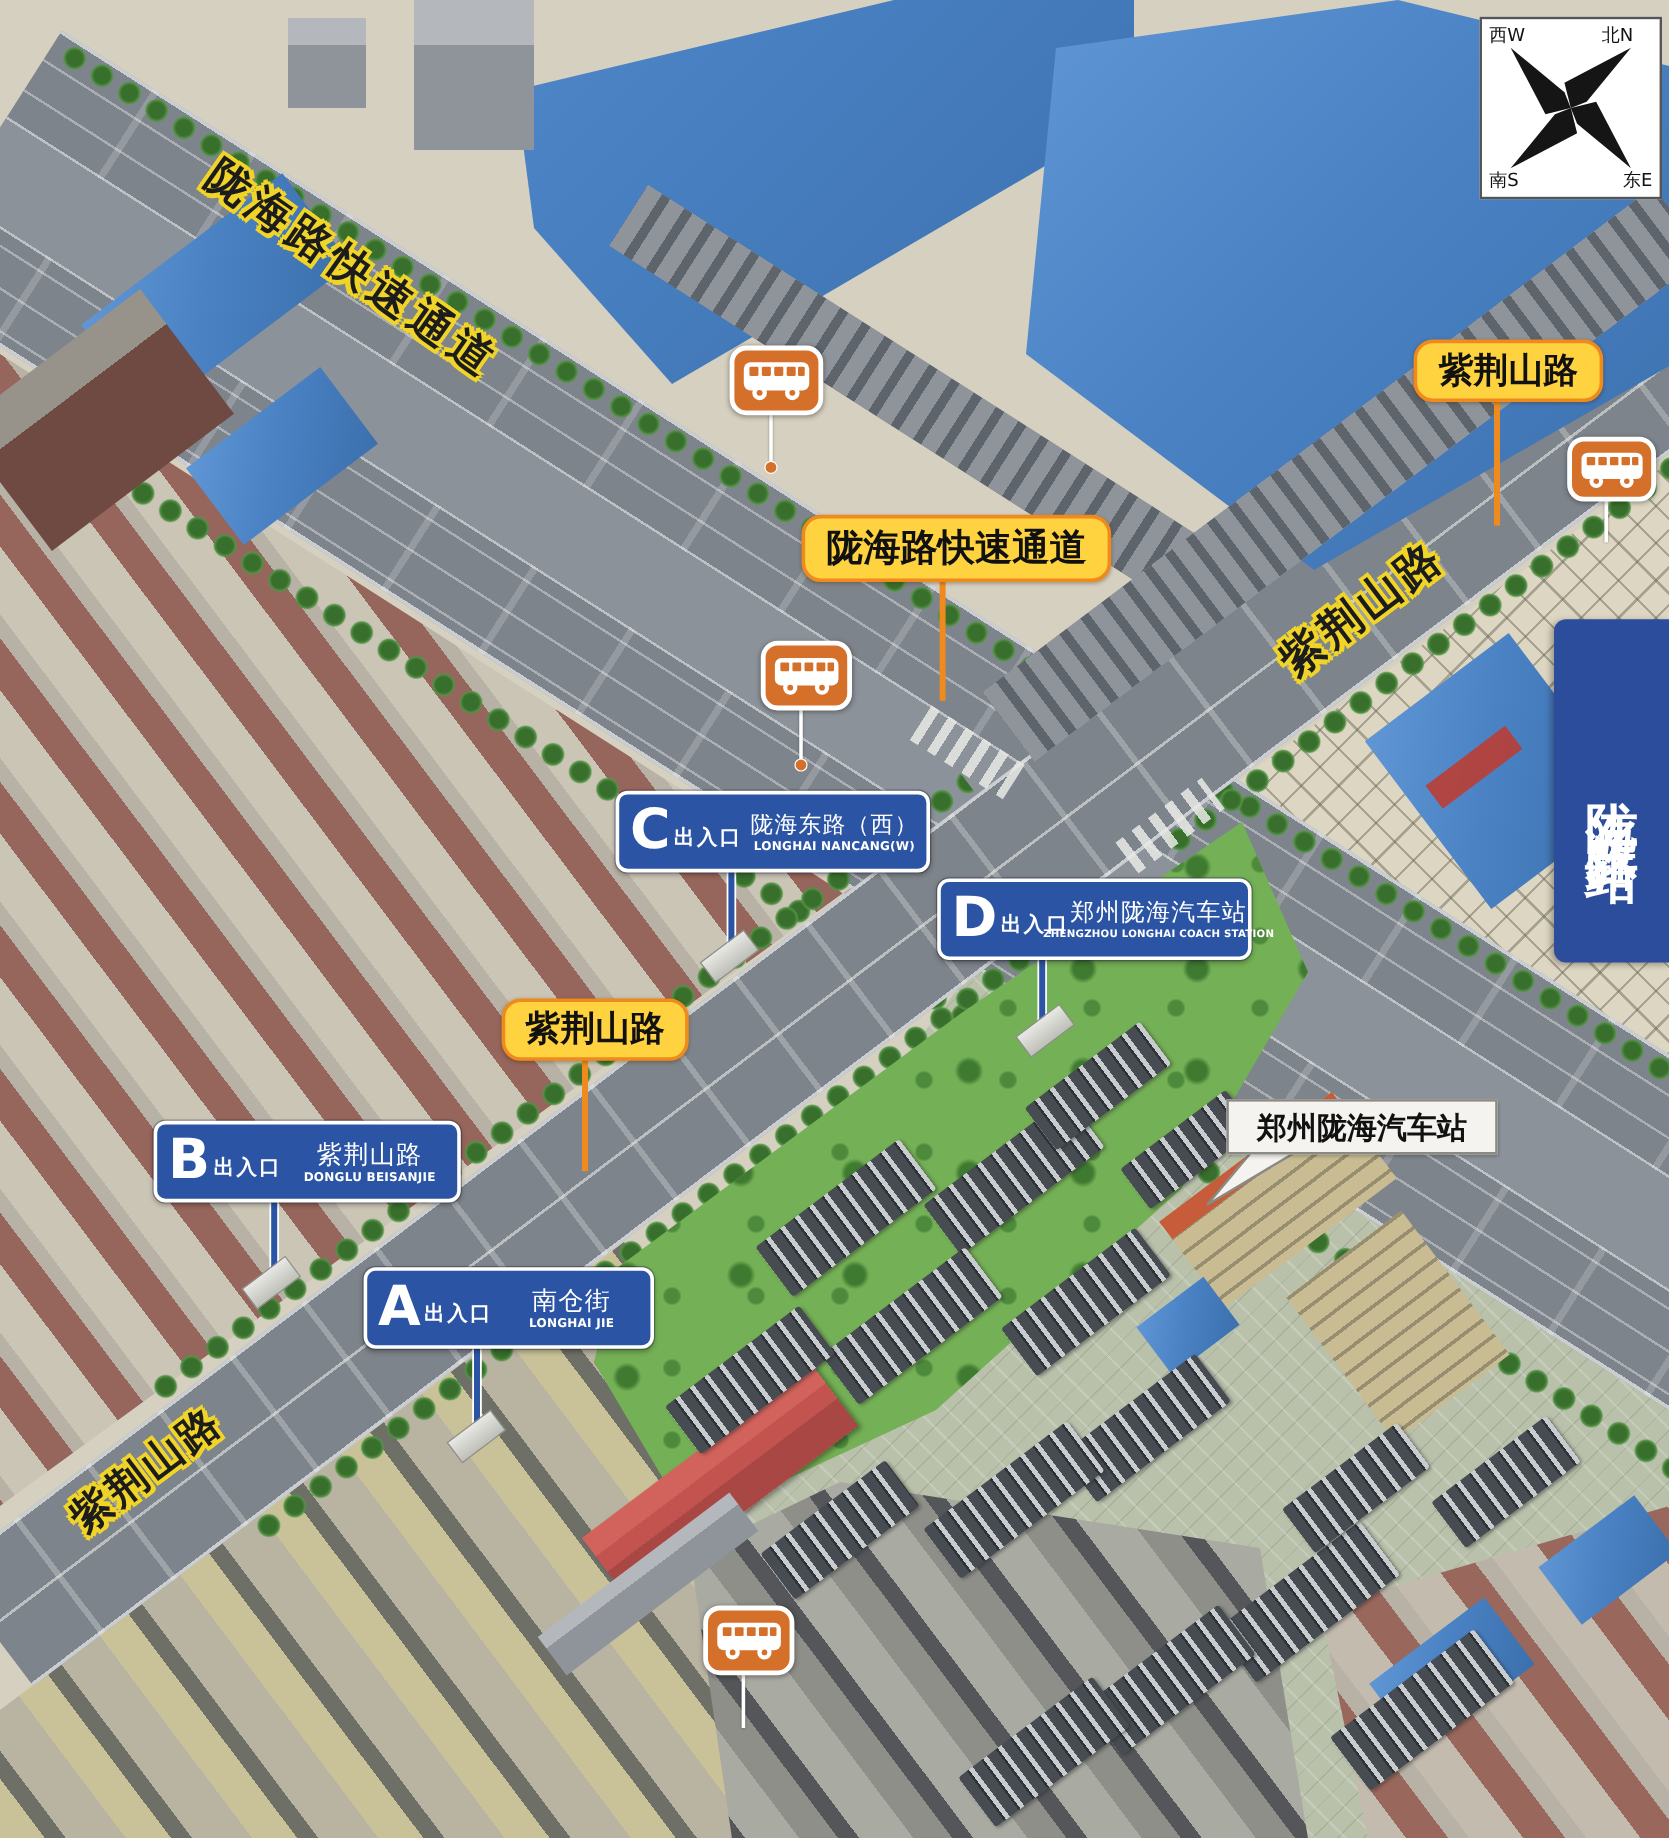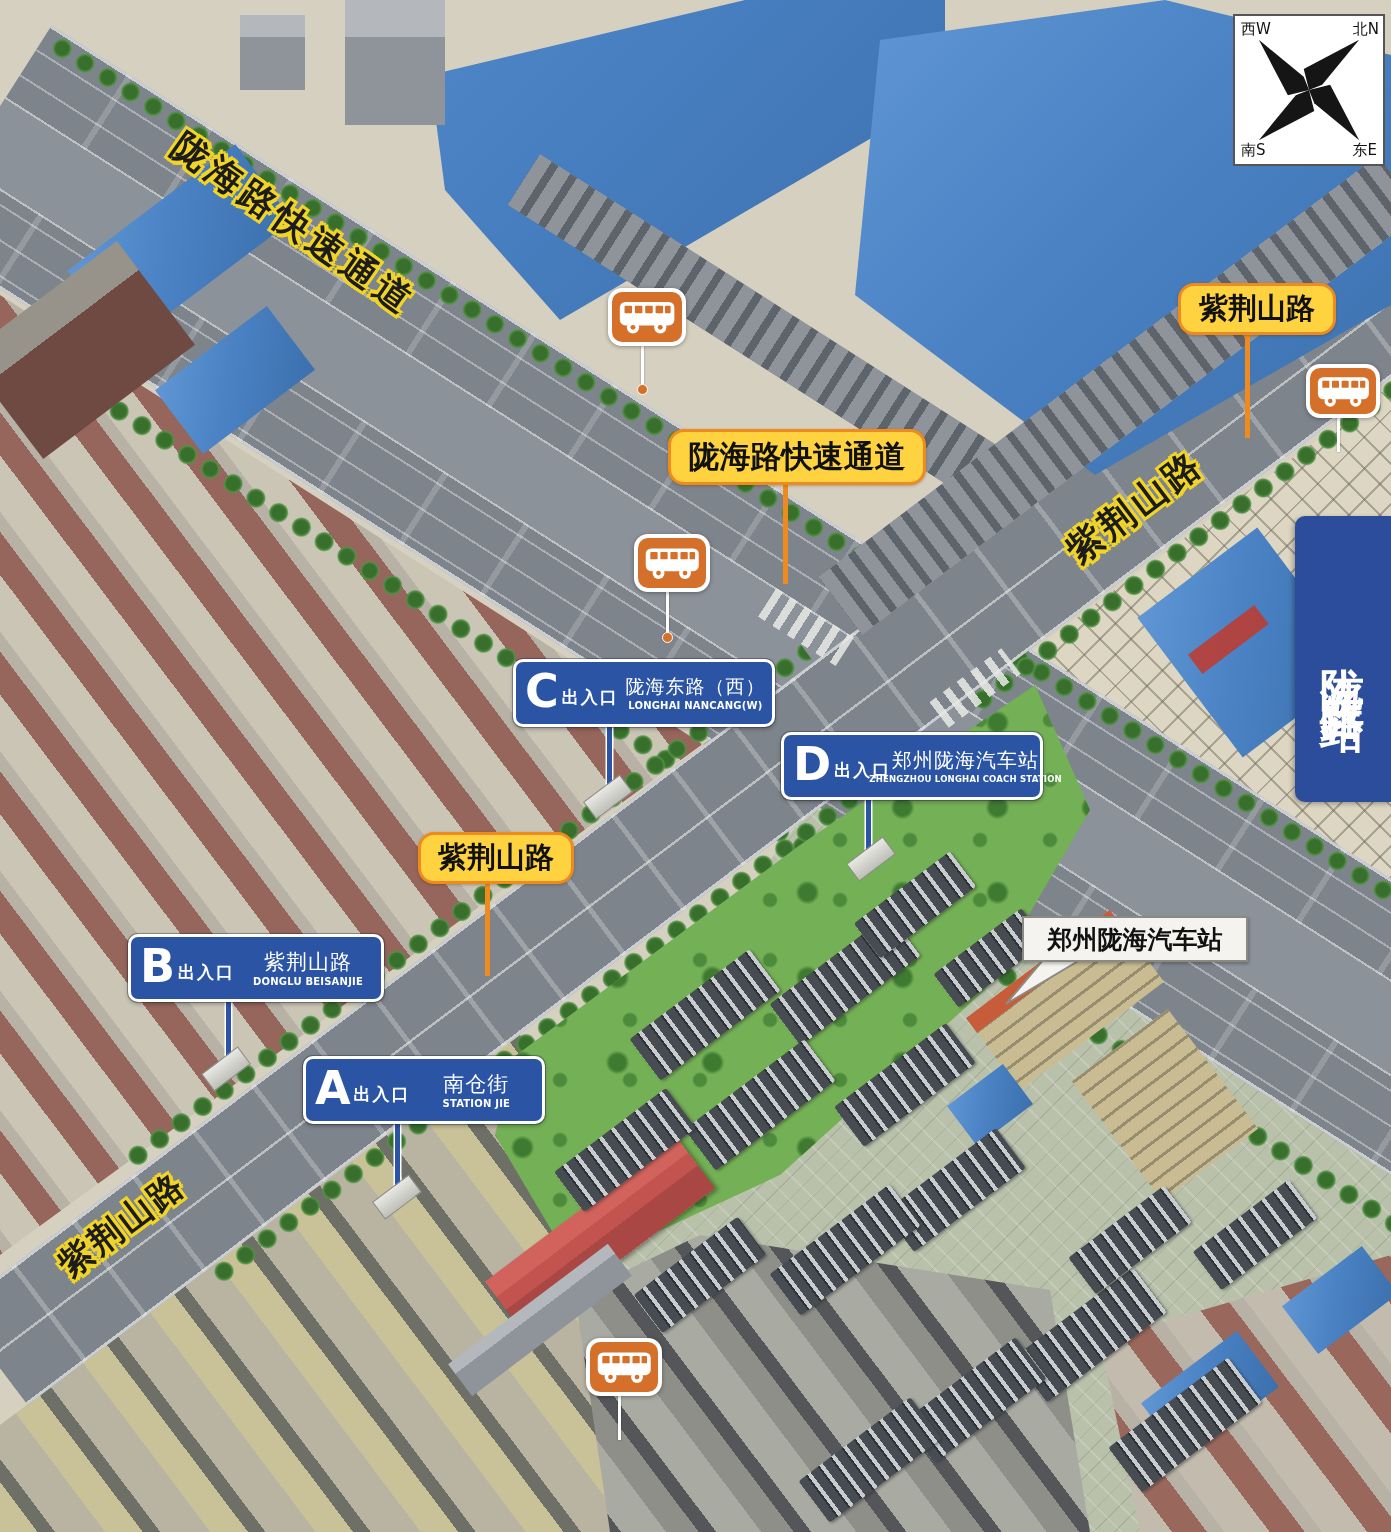--- a/index.html
+++ b/index.html
@@ -158,21 +158,21 @@
   .bus-pole{position:absolute;width:3px;background:#fff;box-shadow:0 0 2px rgba(0,0,0,.4);}
   .bus-dot{position:absolute;width:9px;height:9px;border-radius:50%;background:#d4702a;border:1px solid #fff;}
 
   
   .compass{
     position:absolute;left:1233px;top:14px;width:152px;height:152px;
     background:#fff;border:2px solid #555;box-sizing:border-box;
   }
   .compass svg{position:absolute;inset:8px;width:132px;height:132px;}
   .compass span{position:absolute;font-size:15px;font-weight:normal;color:#111;}
-  .c-nw{left:6px;top:4px;} .c-ne{right:4px;top:4px;}
+  .c-nw{left:6px;top:4px;} .c-ne{right:22px;top:4px;}
   .c-sw{left:6px;bottom:4px;} .c-se{right:6px;bottom:4px;}
 
   
   .banner{
     position:absolute;left:1295px;top:516px;width:96px;height:286px;
     background:#2b4d9b;border-radius:10px 0 0 10px;
     display:flex;align-items:center;justify-content:center;
     color:#fff;font-weight:bold;font-size:44px;
     writing-mode:vertical-rl;text-orientation:upright;letter-spacing:10px;
     box-shadow:-2px 2px 5px rgba(0,0,0,.3);
@@ -295,21 +295,21 @@
       <span class="exit-roman">DONGLU BEISANJIE</span>
     </div>
   </div>
   <div class="exit-sign" style="left:303px;top:1056px;width:218px;height:56px;">
     <div class="exit-left">
       <span class="exit-letter">A</span>
       <span class="exit-suffix">出入口</span>
     </div>
     <div class="exit-right">
       <span class="exit-name">南仓街</span>
-      <span class="exit-roman">STATION JIE</span>
+      <span class="exit-roman">LONGHAI JIE</span>
     </div>
   </div>
 
   <div class="bus-pole" style="left:641px;top:338px;height:48px;"></div>
   <div class="bus-dot" style="left:637px;top:384px;"></div>
   <div class="bus-stop" style="left:608px;top:288px;width:70px;height:50px;">
     <svg viewBox="0 0 64 44">
         <rect x="3" y="6" width="58" height="25" rx="6" fill="#fff"></rect>
         <rect x="8" y="10" width="8" height="8" rx="1" fill="#d4702a"></rect>
         <rect x="19" y="10" width="8" height="8" rx="1" fill="#d4702a"></rect>

